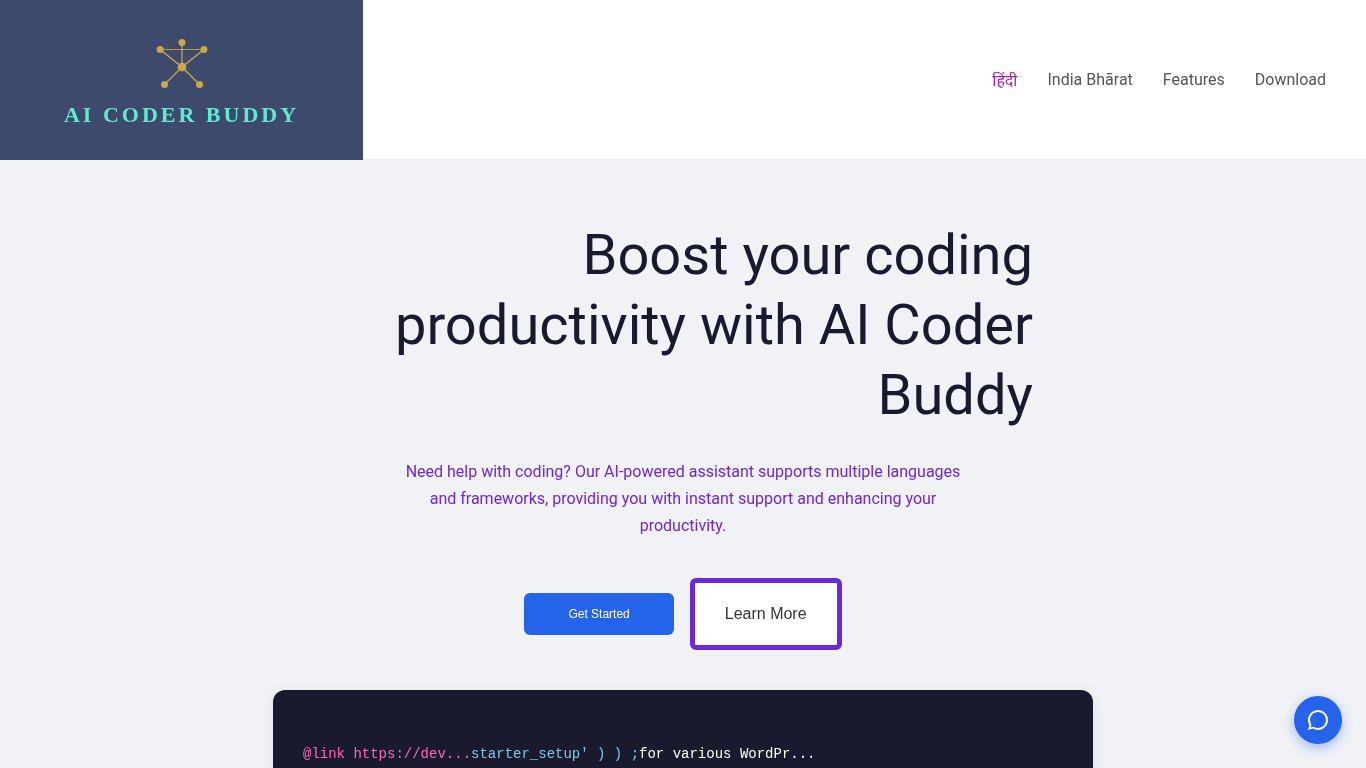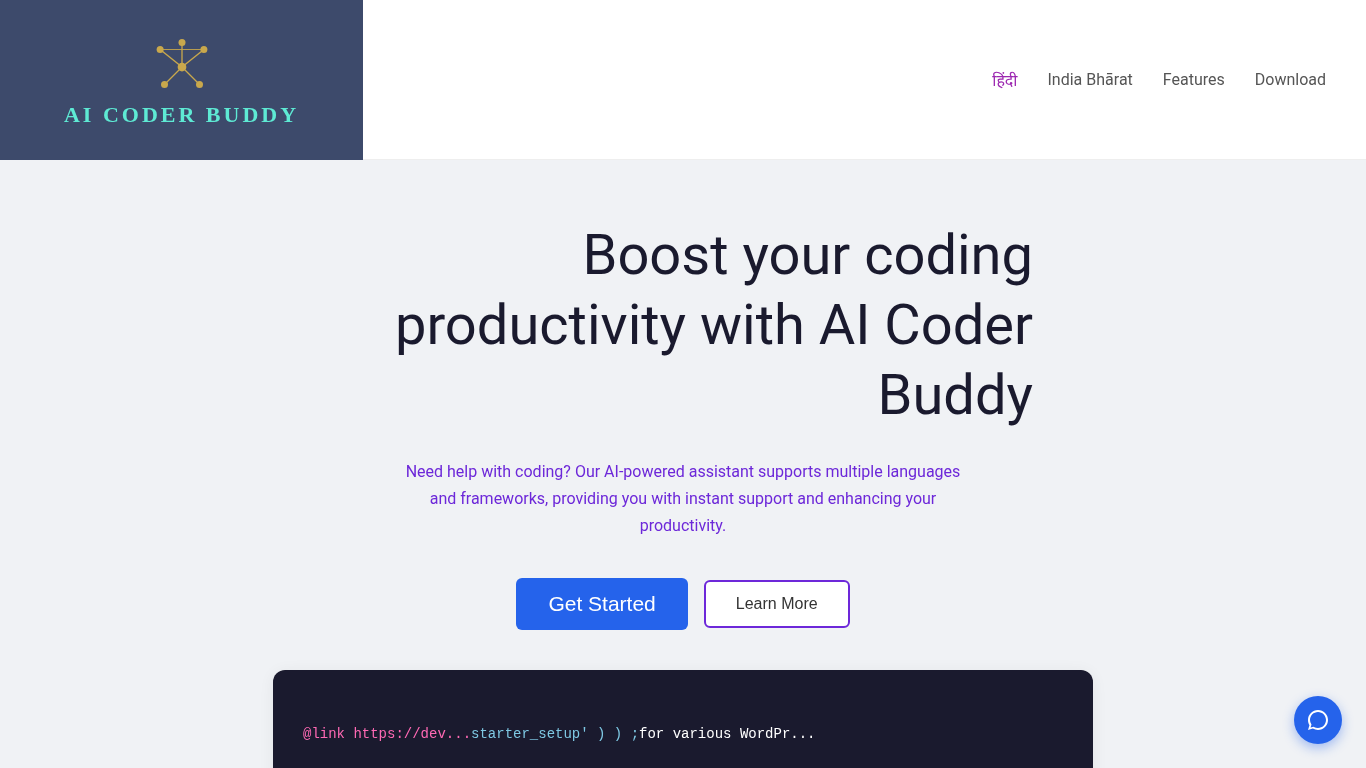--- a/index.html
+++ b/index.html
@@ -103,32 +103,32 @@
     .hero-buttons {
       display: flex;
       gap: 16px;
       align-items: center;
     }
 
     .btn-primary {
       background: #2563eb;
       color: #fff;
       border: none;
-      padding: 14px 32px;
+      padding: 14px 44px;
       border-radius: 6px;
-      font-size: 21px;
+      font-size: 12px;
       font-weight: 500;
       cursor: pointer;
     }
 
     .btn-secondary {
       background: #fff;
       color: #333;
-      border: 2px solid #6d28d9;
-      padding: 13px 30px;
+      border: 5px solid #6d28d9;
+      padding: 22px 30px;
       border-radius: 6px;
       font-size: 16px;
       font-weight: 400;
       cursor: pointer;
     }
 
     
     .code-preview-section {
       background: #f0f2f5;
       display: flex;

